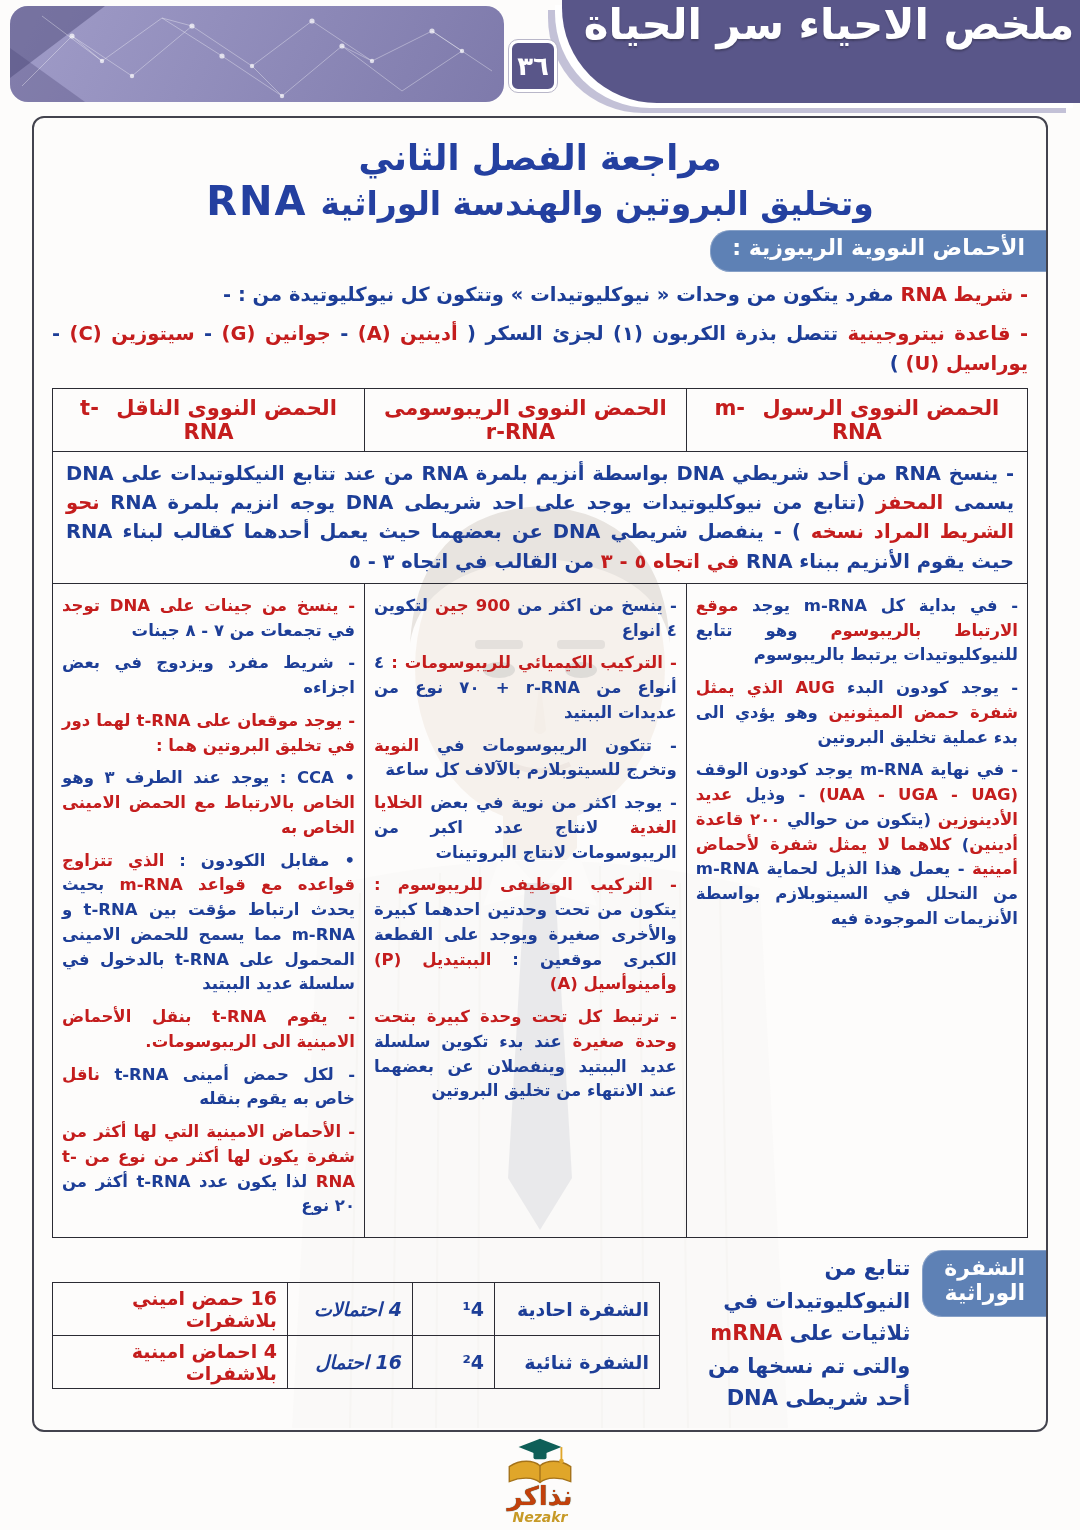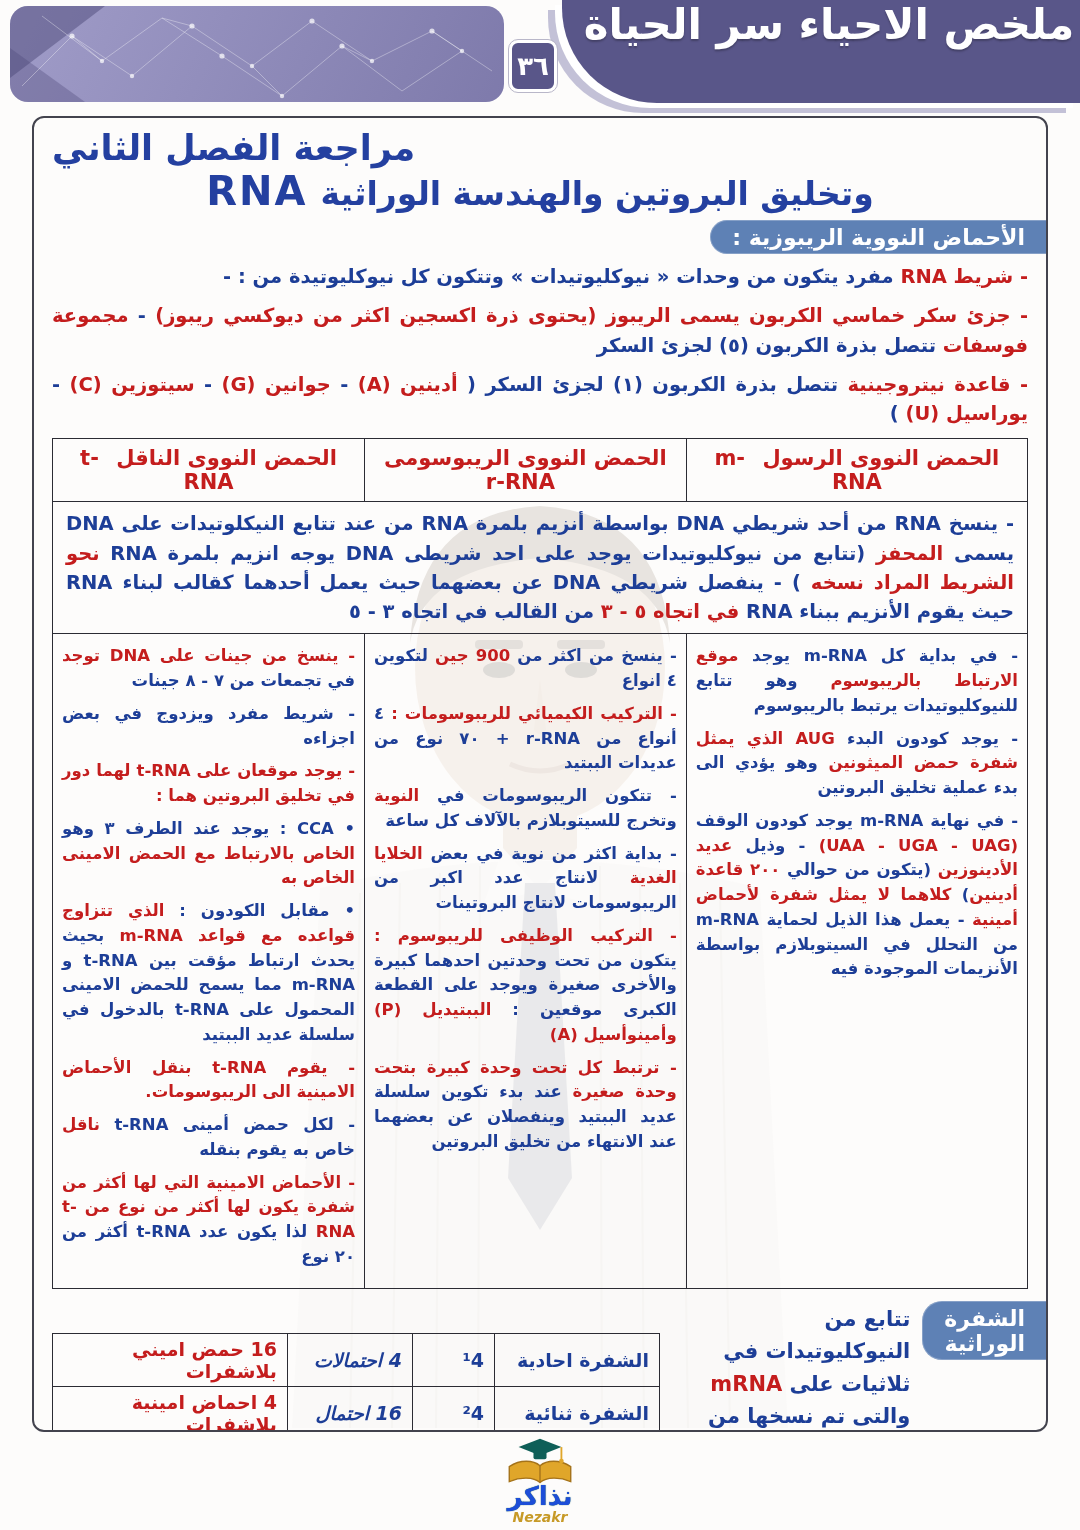--- a/index.html
+++ b/index.html
@@ -28,27 +28,27 @@
     color:#fff;border:3px solid #fff;outline:1px solid #b9b7c9;border-radius:9px;display:flex;
     align-items:center;justify-content:center;font-size:26px;font-weight:700;z-index:2;}
 
   
   .content-box{position:relative;margin:4px 32px 0;height:1316px;border:2px solid #43434e;
     border-radius:12px;padding:8px 18px 8px;font-weight:700;color:var(--blue);overflow:hidden;}
   .content-box > *{position:relative;z-index:1;}
   .watermark{position:absolute;top:300px;left:50%;transform:translateX(-50%);width:600px;height:1010px;
     opacity:.17;z-index:0 !important;pointer-events:none;}
 
-  .review-title{text-align:left;color:#2440a0;margin-top:2px;}
+  .review-title{text-align:center;color:#2440a0;margin-top:12px;}
   .rt-line1{font-size:35px;font-weight:800;}
   .rt-line2{font-size:33px;font-weight:800;display:flex;justify-content:center;align-items:baseline;gap:13px;}
   .rt-code{font-size:40px;letter-spacing:2px;}
 
   .section-badge{background:var(--badge);color:#fff;font-size:22px;font-weight:700;width:fit-content;
-    padding:5px 22px 4px;border-radius:20px 0 0 20px;margin-right:-19px;
+    padding:5px 22px 12px;border-radius:20px 0 0 20px;margin-right:-19px;
     box-shadow:inset 0 0 0 1px rgba(255,255,255,.25);}
   .badge-row{margin-top:6px;}
 
   .seg-r{color:var(--red);}
   .seg-b{color:var(--blue);}
 
   .bullets{margin-top:8px;font-size:19.5px;line-height:1.5;}
   .bullet{margin:0 0 10px;text-align:justify;}
 
   
@@ -69,21 +69,21 @@
   .code-desc{font-size:21px;line-height:1.55;margin:2px 4px 2px 0;text-align:right;}
   .code-table{flex:1;border-collapse:collapse;margin-top:32px;}
   .code-table td{border:1.6px solid var(--ink);padding:4px 10px;height:48px;font-size:19px;}
   .c-type{color:var(--blue);width:165px;font-size:20px;}
   .c-pow{color:var(--blue);width:82px;font-size:21px;direction:rtl;unicode-bidi:bidi-override;}
   .c-prob{color:var(--blue);width:125px;font-style:italic;}
   .c-res{color:var(--red);font-size:18px;}
 
   
   .brand-footer{height:96px;display:flex;flex-direction:column;align-items:center;justify-content:center;}
-  .brand-ar{color:#1d4ed8;font-size:26px;font-weight:800;margin-top:-8px;
+  .brand-ar{color:#c2410c;font-size:26px;font-weight:800;margin-top:-8px;
     text-shadow:0 0 1px #17604f;}
   .brand-en{color:#c79a27;font-size:14px;font-style:italic;font-weight:700;margin-top:-2px;}
 </style>
 </head>
 <body>
 
 <div class="page">
 
   <header class="top-banner">
     <div class="pattern-box">
@@ -154,21 +154,20 @@
         <span class="rt-code">RNA</span>
       </div>
     </div>
 
     <div class="badge-row">
       <div class="section-badge">الأحماض النووية الريبوزية :</div>
     </div>
 
     <div class="bullets">
       <p class="bullet"><span class="seg-r">- شريط RNA </span><span class="seg-b">مفرد يتكون من وحدات « نيوكليوتيدات » وتتكون كل نيوكليوتيدة من : -</span></p>
-      <p class="bullet"><span class="seg-r">- جزئ سكر خماسي الكربون يسمى الريبوز </span><span class="seg-r">(يحتوى ذرة اكسجين اكثر من ديوكسي ريبوز) </span><span class="seg-b">- </span><span class="seg-r">مجموعة فوسفات </span><span class="seg-b">تتصل بذرة الكربون (٥) لجزئ السكر</span></p>
       <p class="bullet"><span class="seg-r">- قاعدة نيتروجينية </span><span class="seg-b">تتصل بذرة الكربون (١) لجزئ السكر ( </span><span class="seg-r">أدينين (A)</span><span class="seg-b"> - </span><span class="seg-r">جوانين (G)</span><span class="seg-b"> - </span><span class="seg-r">سيتوزين (C)</span><span class="seg-b"> - </span><span class="seg-r">يوراسيل (U)</span><span class="seg-b"> )</span></p>
     </div>
 
     <table class="rna-table">
       <tbody>
           <tr>
         <th class="rna-th">
           <span class="th-name">الحمض النووى الرسول</span>
           <span class="th-code">m-RNA</span>
         </th>
@@ -187,21 +186,21 @@
       <tr>
         <td class="rna-cell">
               <div class="cell-item"><span class="seg-b">- في بداية كل m-RNA يوجد </span><span class="seg-r">موقع الارتباط بالريبوسوم </span><span class="seg-b">وهو تتابع للنيوكليوتيدات يرتبط بالريبوسوم</span></div>
               <div class="cell-item"><span class="seg-b">- يوجد كودون البدء </span><span class="seg-r">AUG </span><span class="seg-r">الذي يمثل شفرة حمض الميثونين </span><span class="seg-b">وهو يؤدي الى بدء عملية تخليق البروتين</span></div>
               <div class="cell-item"><span class="seg-b">- في نهاية m-RNA يوجد كودون الوقف </span><span class="seg-r">(UAA - UGA - UAG)</span><span class="seg-b"> - وذيل </span><span class="seg-r">عديد الأدينوزين </span><span class="seg-b">(يتكون من حوالي </span><span class="seg-r">٢٠٠ قاعدة أدينين</span><span class="seg-b">) </span><span class="seg-r">كلاهما لا يمثل شفرة لأحماض أمينية </span><span class="seg-b">- يعمل هذا الذيل لحماية m-RNA من التحلل في السيتوبلازم بواسطة الأنزيمات الموجودة فيه</span></div>
             </td>
         <td class="rna-cell">
               <div class="cell-item"><span class="seg-b">- ينسخ من اكثر من </span><span class="seg-r">900 جين </span><span class="seg-b">لتكوين ٤ انواع</span></div>
               <div class="cell-item"><span class="seg-r">- التركيب الكيميائي للريبوسومات : </span><span class="seg-b">٤ أنواع من r-RNA + ٧٠ نوع من عديدات الببتيد</span></div>
               <div class="cell-item"><span class="seg-b">- تتكون الريبوسومات في </span><span class="seg-r">النوية </span><span class="seg-b">وتخرج للسيتوبلازم بالآلاف كل ساعة</span></div>
-              <div class="cell-item"><span class="seg-b">- بداية اكثر من نوية في بعض </span><span class="seg-r">الخلايا الغدية </span><span class="seg-b">لانتاج عدد اكبر من الريبوسومات لانتاج البروتينات</span></div>
+              <div class="cell-item"><span class="seg-b">- يوجد اكثر من نوية في بعض </span><span class="seg-r">الخلايا الغدية </span><span class="seg-b">لانتاج عدد اكبر من الريبوسومات لانتاج البروتينات</span></div>
               <div class="cell-item"><span class="seg-r">- التركيب الوظيفى للريبوسوم : </span><span class="seg-b">يتكون من تحت وحدتين احدهما كبيرة والأخرى صغيرة ويوجد على القطعة الكبرى موقعين : </span><span class="seg-r">الببتيديل (P) وأمينوأسيل (A)</span></div>
               <div class="cell-item"><span class="seg-r">- ترتبط كل تحت وحدة كبيرة بتحت وحدة صغيرة </span><span class="seg-b">عند بدء تكوين سلسلة عديد الببتيد وينفصلان عن بعضهما عند الانتهاء من تخليق البروتين</span></div>
             </td>
         <td class="rna-cell">
               <div class="cell-item"><span class="seg-r">- ينسخ من جينات على DNA توجد </span><span class="seg-b">في تجمعات من ٧ - ٨ جينات</span></div>
               <div class="cell-item"><span class="seg-b">- شريط مفرد ويزدوج في بعض اجزاءه</span></div>
               <div class="cell-item"><span class="seg-r">- يوجد موقعان على t-RNA لهما دور في تخليق البروتين هما :</span></div>
               <div class="cell-item"><span class="seg-b">• CCA : يوجد عند الطرف ٣ وهو </span><span class="seg-r">الخاص بالارتباط مع الحمض الامينى الخاص به</span></div>
               <div class="cell-item"><span class="seg-b">• مقابل الكودون : </span><span class="seg-r">الذي تتزاوج قواعده مع قواعد m-RNA </span><span class="seg-b">بحيث يحدث ارتباط مؤقت بين t-RNA و m-RNA مما يسمح للحمض الامينى المحمول على t-RNA بالدخول في </span><span class="seg-b">سلسلة عديد الببتيد</span></div>
               <div class="cell-item"><span class="seg-r">- يقوم t-RNA بنقل الأحماض الامينية الى الريبوسومات.</span></div>

